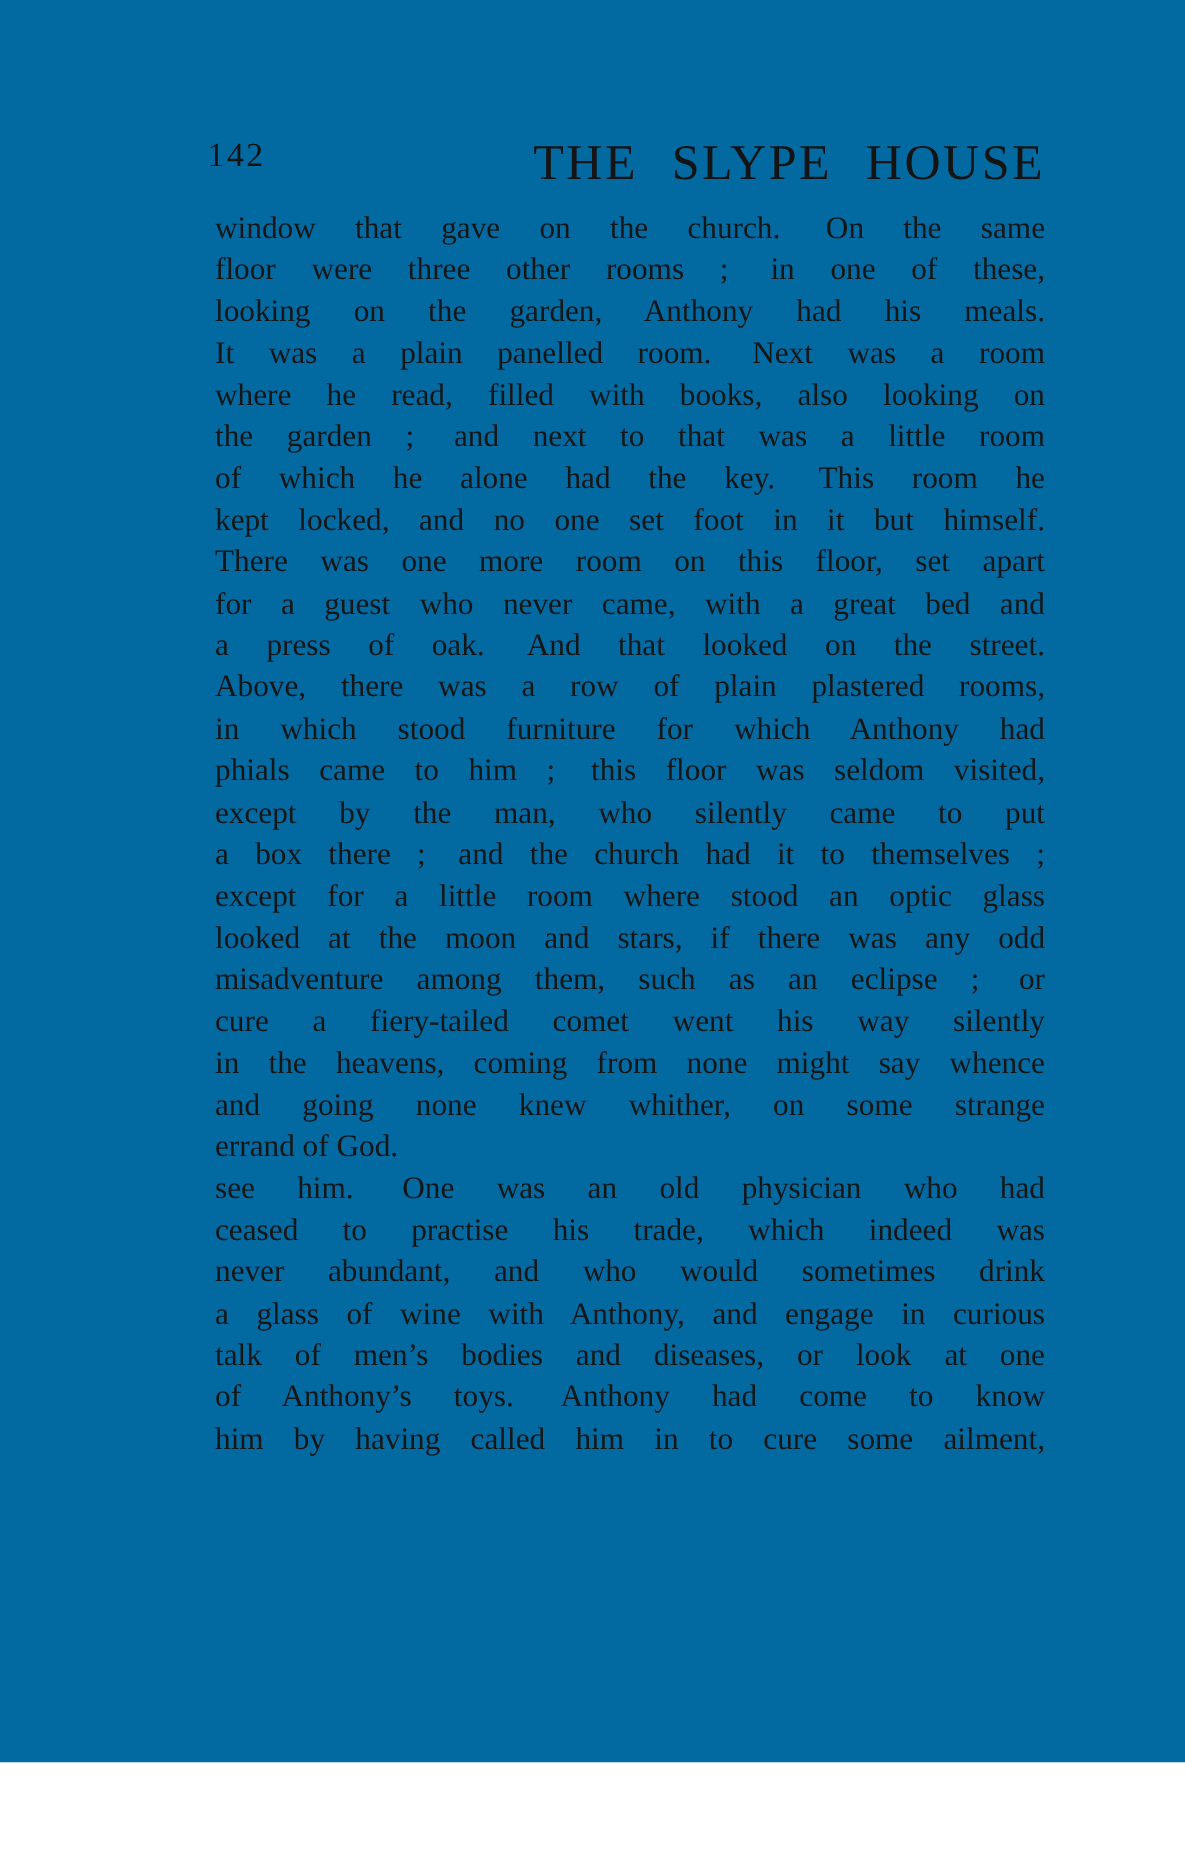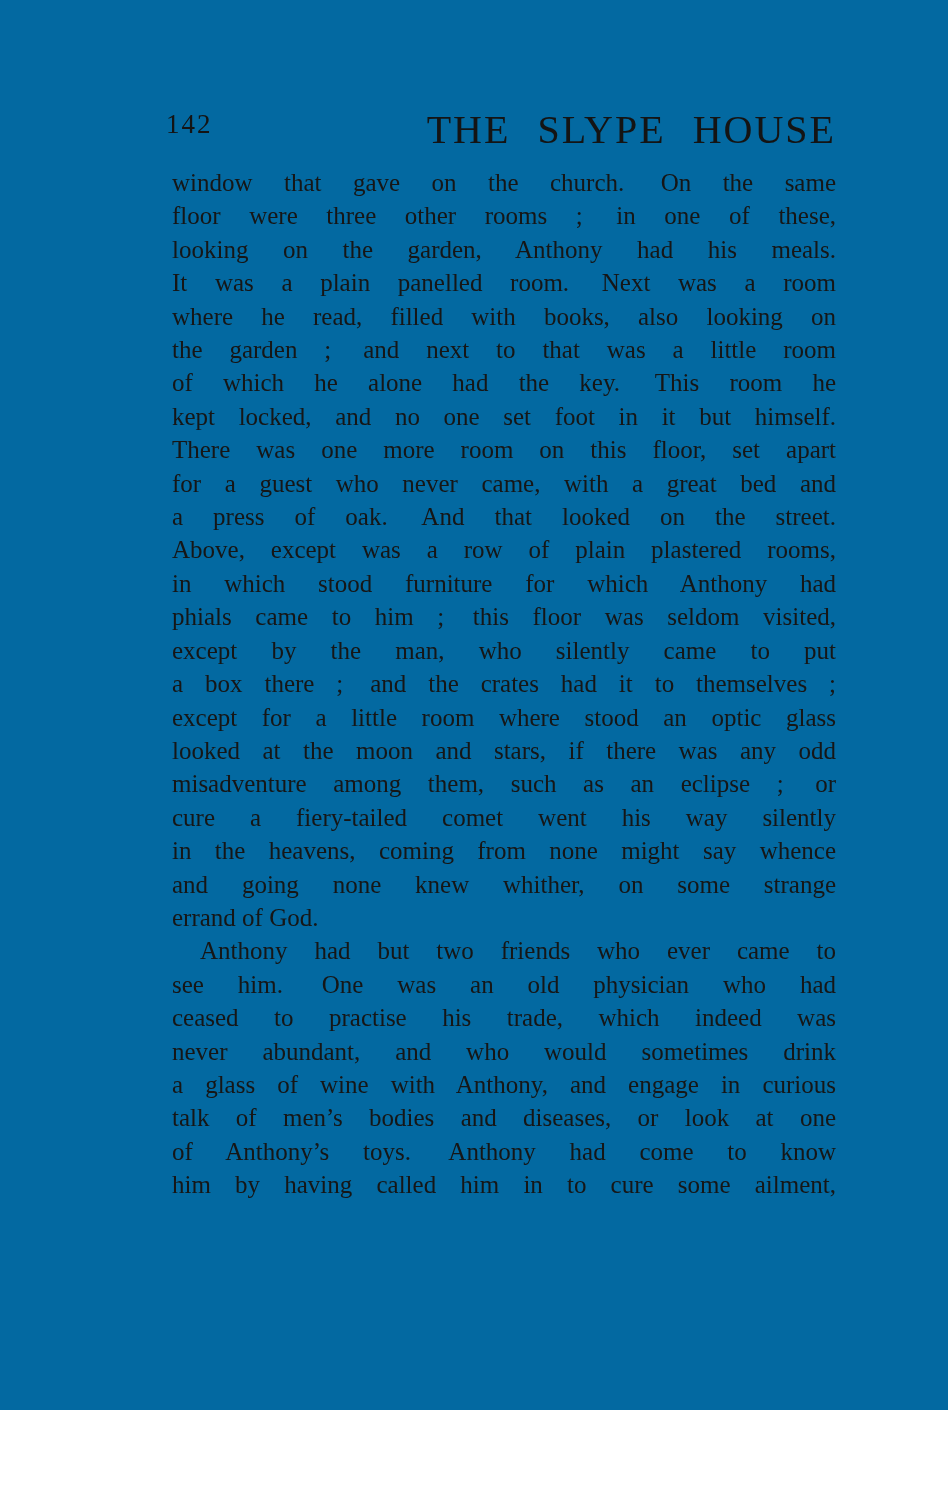--- a/index.html
+++ b/index.html
@@ -75,35 +75,34 @@
         <div class="line just">floor were three other rooms ;  in one of these,</div>
         <div class="line just">looking on the garden, Anthony had his meals.</div>
         <div class="line just">It was a plain panelled room.  Next was a room</div>
         <div class="line just">where he read, filled with books, also looking on</div>
         <div class="line just">the garden ;  and next to that was a little room</div>
         <div class="line just">of which he alone had the key.  This room he</div>
         <div class="line just">kept locked, and no one set foot in it but himself.</div>
         <div class="line just">There was one more room on this floor, set apart</div>
         <div class="line just">for a guest who never came, with a great bed and</div>
         <div class="line just">a press of oak.  And that looked on the street.</div>
-        <div class="line just">Above, except was a row of plain plastered rooms,</div>
+        <div class="line just">Above, there was a row of plain plastered rooms,</div>
         <div class="line just">in which stood furniture for which Anthony had</div>
         <div class="line just">phials came to him ;  this floor was seldom visited,</div>
         <div class="line just">except by the man, who silently came to put</div>
-        <div class="line just">a box there ;  and the crates had it to themselves ;</div>
+        <div class="line just">a box there ;  and the church had it to themselves ;</div>
         <div class="line just">except for a little room where stood an optic glass</div>
         <div class="line just">looked at the moon and stars, if there was any odd</div>
         <div class="line just">misadventure among them, such as an eclipse ;  or</div>
         <div class="line just">cure a fiery-tailed comet went his way silently</div>
         <div class="line just">in the heavens, coming from none might say whence</div>
         <div class="line just">and going none knew whither, on some strange</div>
         <div class="line">errand of God.</div>
       </div>
     <div>
-        <div class="line just indent">Anthony had but two friends who ever came to</div>
         <div class="line just">see him.  One was an old physician who had</div>
         <div class="line just">ceased to practise his trade, which indeed was</div>
         <div class="line just">never abundant, and who would sometimes drink</div>
         <div class="line just">a glass of wine with Anthony, and engage in curious</div>
         <div class="line just">talk of men’s bodies and diseases, or look at one</div>
         <div class="line just">of Anthony’s toys.  Anthony had come to know</div>
         <div class="line just">him by having called him in to cure some ailment,</div>
       </div>
   </div>
 

